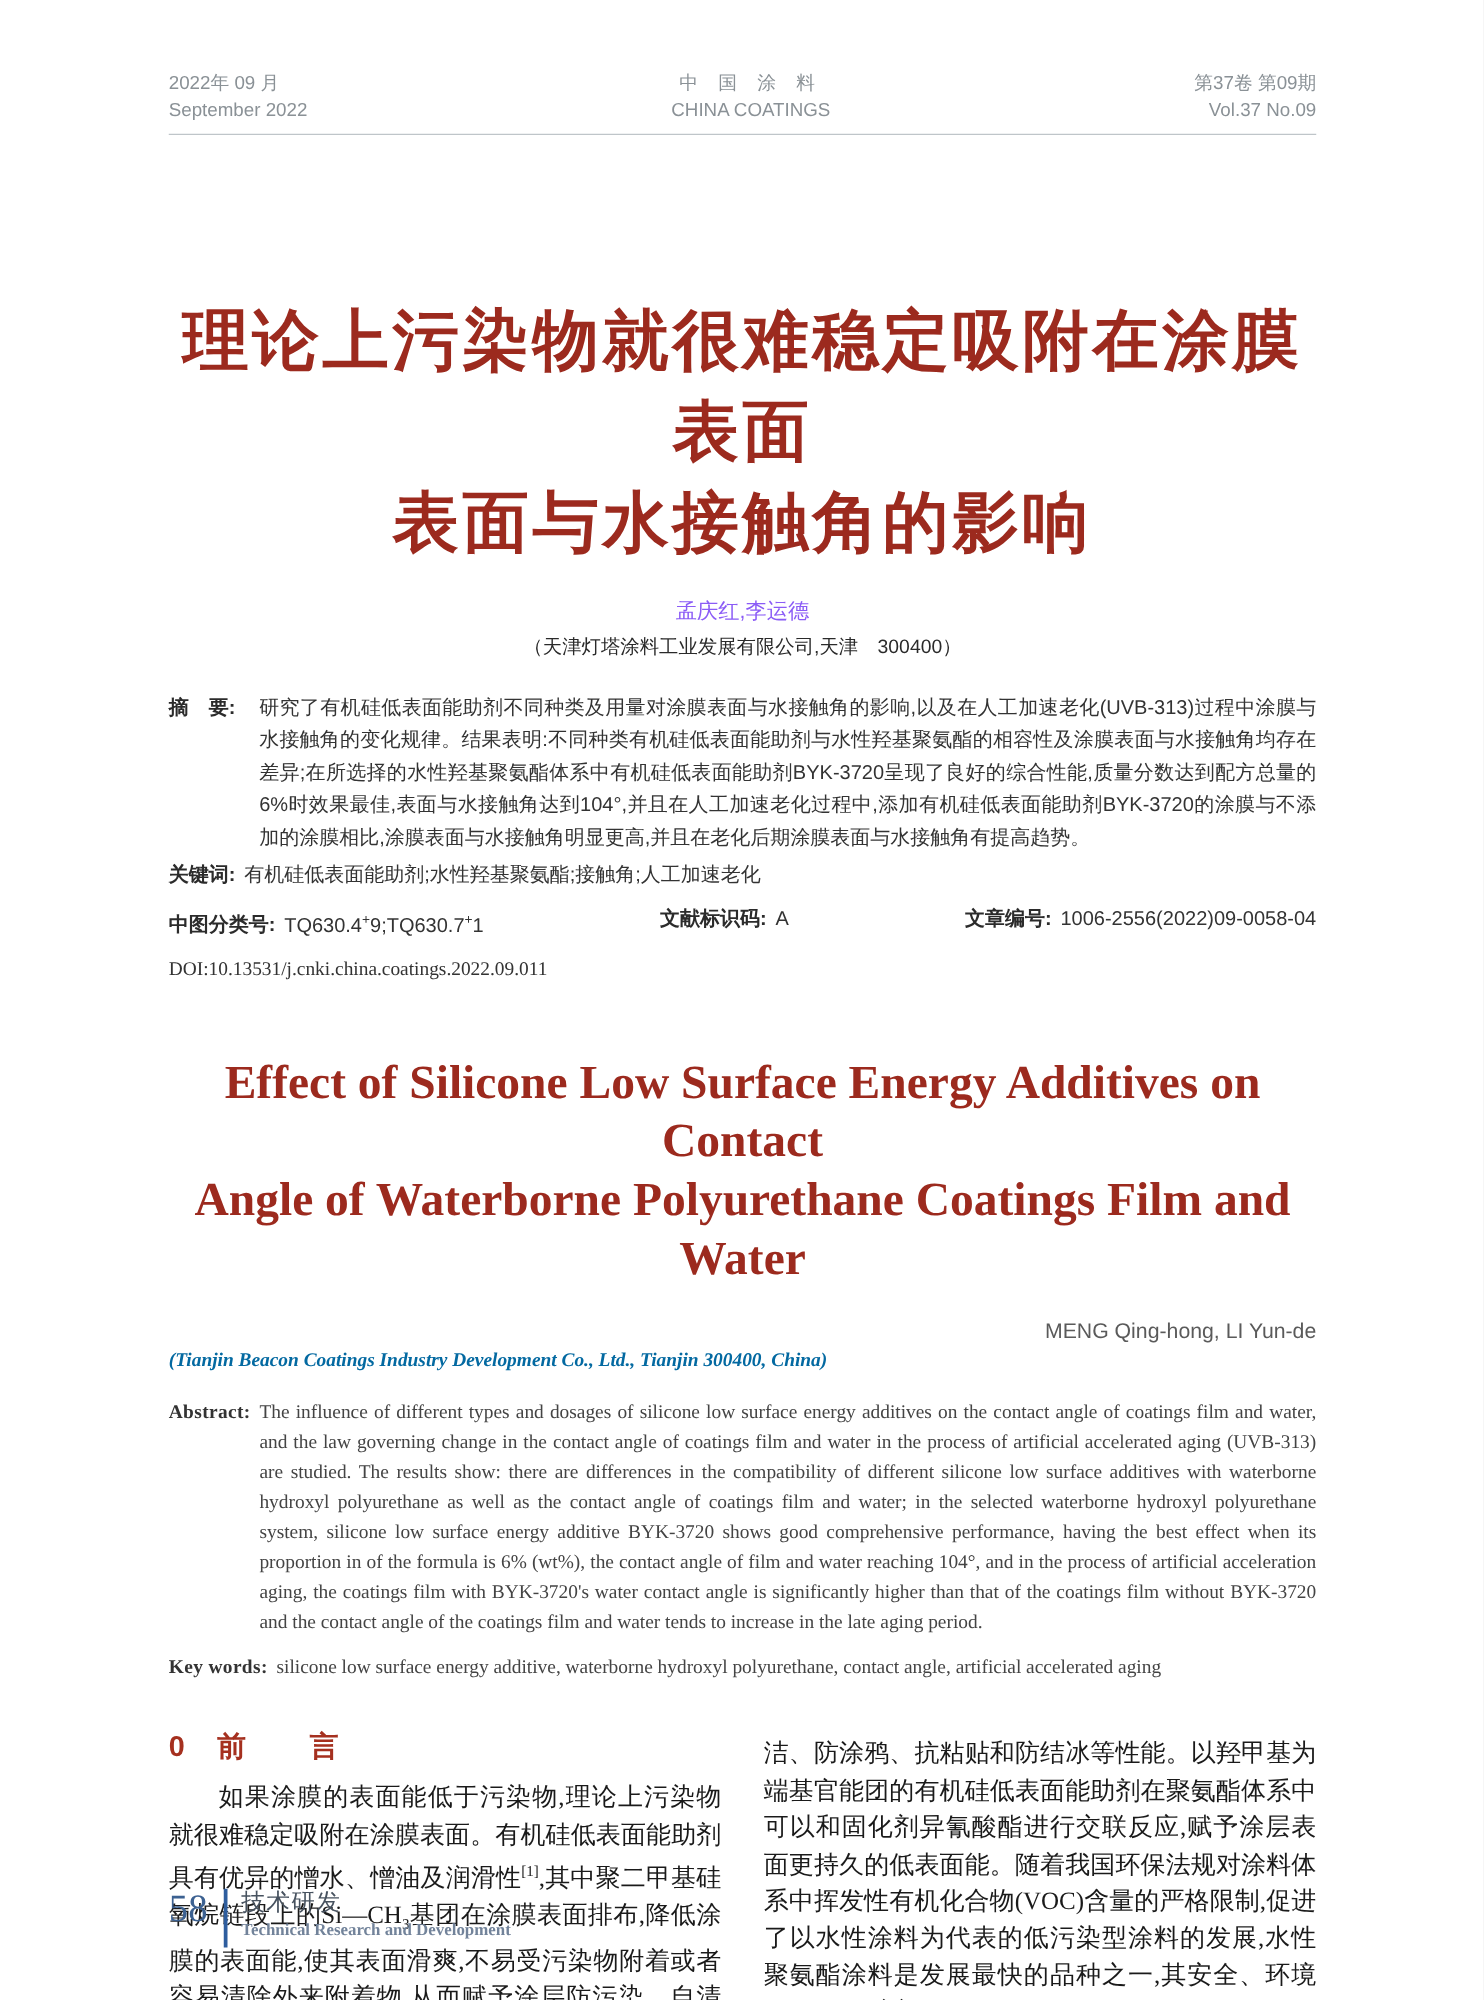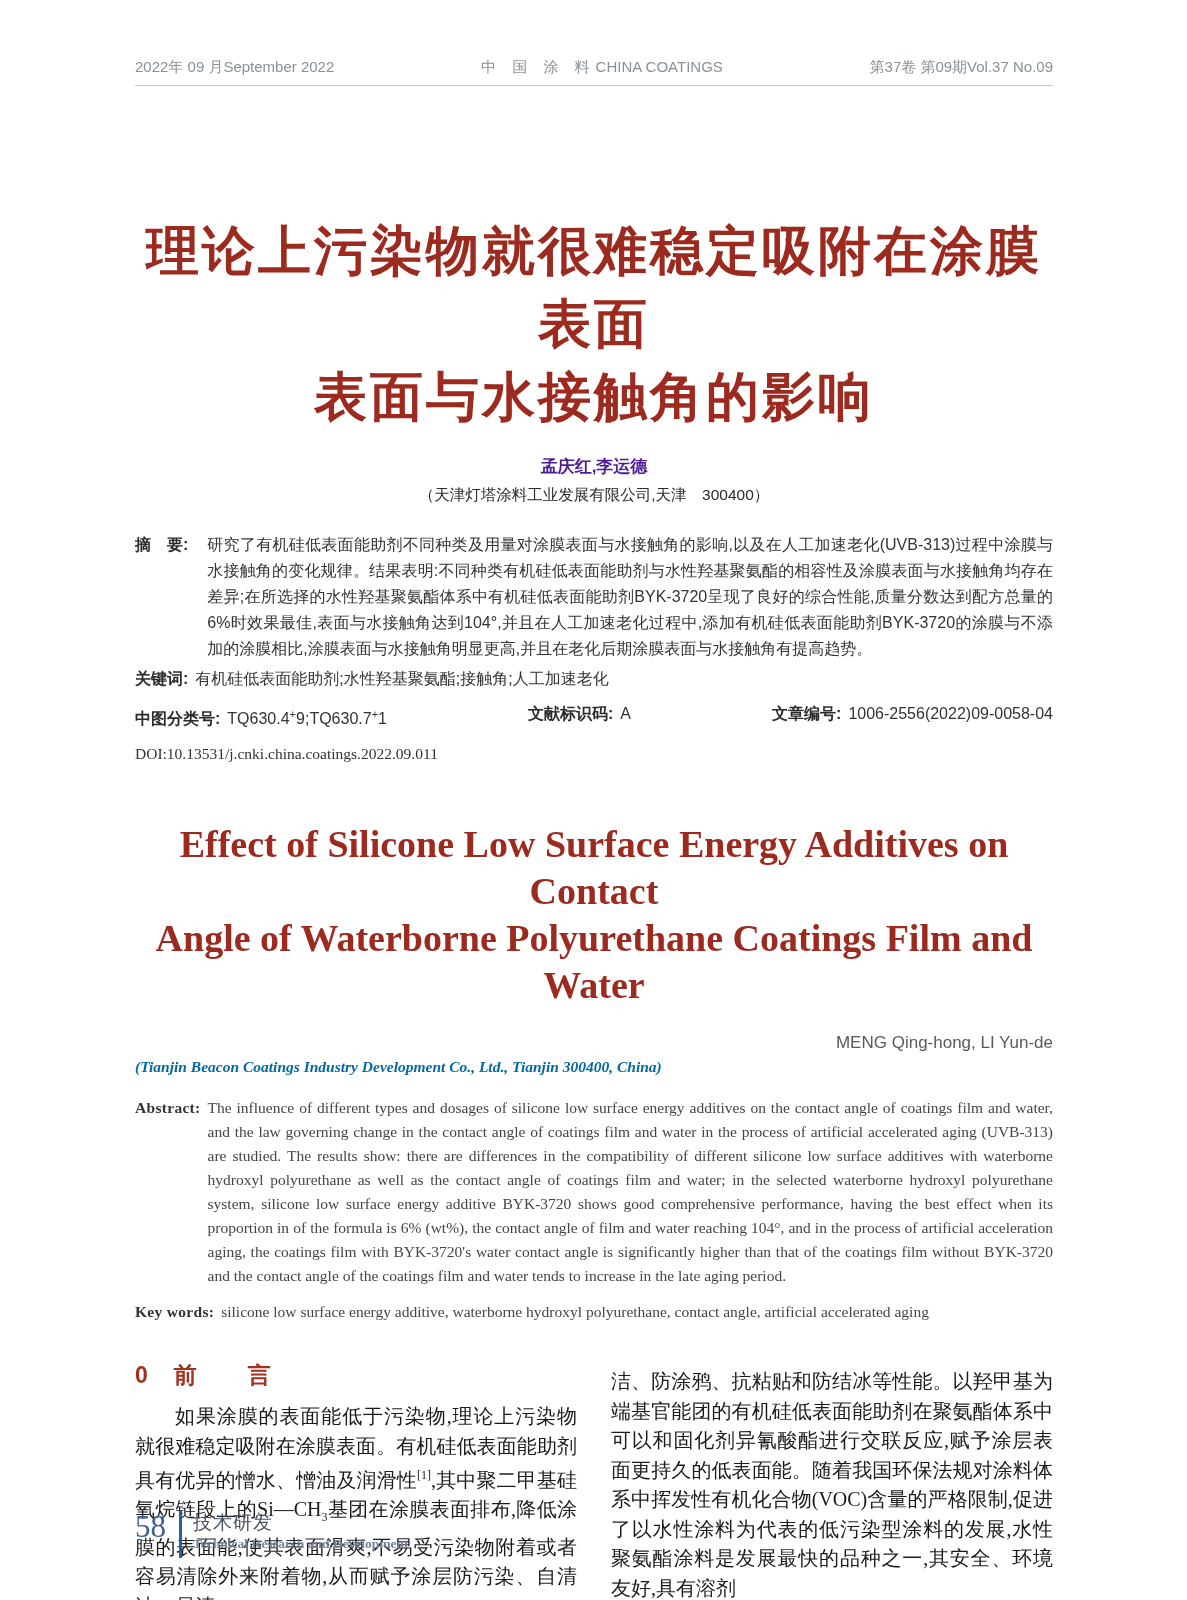--- a/index.html
+++ b/index.html
@@ -9,30 +9,30 @@
     position:relative; overflow:hidden;
     padding:56px 134px 0 135px;
     font-family:"Liberation Sans", sans-serif; color:#222;
   }
   
   .page-header {
     display:flex; justify-content:space-between; align-items:flex-end;
     color:#8a9196; font-size:15px; line-height:22px;
     padding-bottom:7px; border-bottom:1px solid #bfc5c9;
   }
-  .ph-col { display:flex; }
+  .ph-col { display:flex; flex-direction:column; }
   .ph-center { text-align:center; }
   .ph-right { text-align:right; }
   .ph-zh-center { letter-spacing:6px; }
   
   .title-zh {
     margin-top:128px; text-align:center; color:#9c2a1e;
     font-weight:bold; font-size:53px; line-height:73px; letter-spacing:3px;
   }
-  .authors-zh { margin-top:22px; text-align:center; font-size:17px; font-weight:700; color:#4c1d95; }
+  .authors-zh { margin-top:22px; text-align:center; font-size:17px; font-weight:400; color:#8b5cf6; }
   .affil-zh   { margin-top:7px;  text-align:center; font-size:15.5px; color:#2a2a2a; }
   
   .abstract-zh, .keywords-zh {
     display:flex; font-size:16px; line-height:26px; color:#333;
   }
   .abstract-zh { margin-top:26px;gap:12px; }
   .keywords-zh { margin-top:4px; }
   .hang-label  { font-weight:600; white-space:nowrap; margin-right:7px; color:#2b2b2b; }
   .hang-text   { flex:1; text-align:justify; }
   .meta-row {

